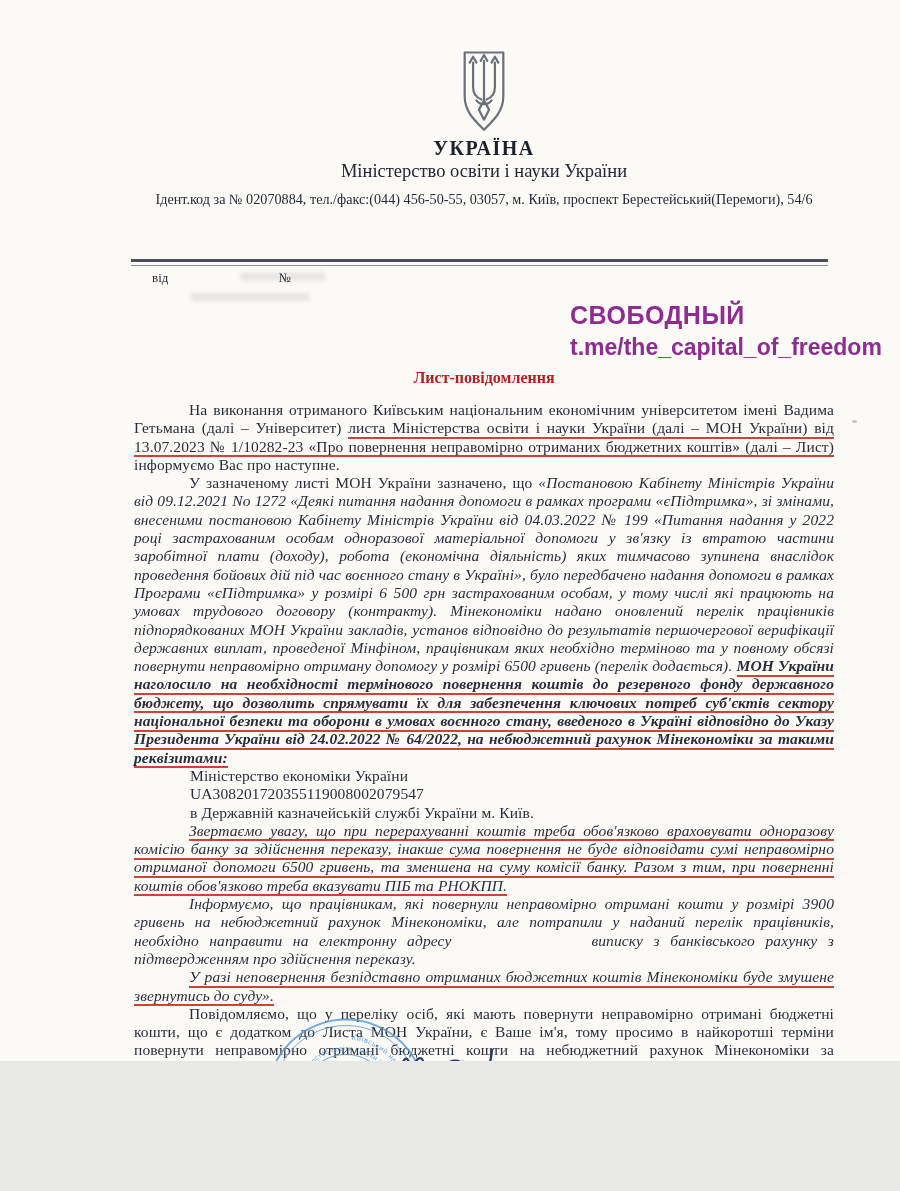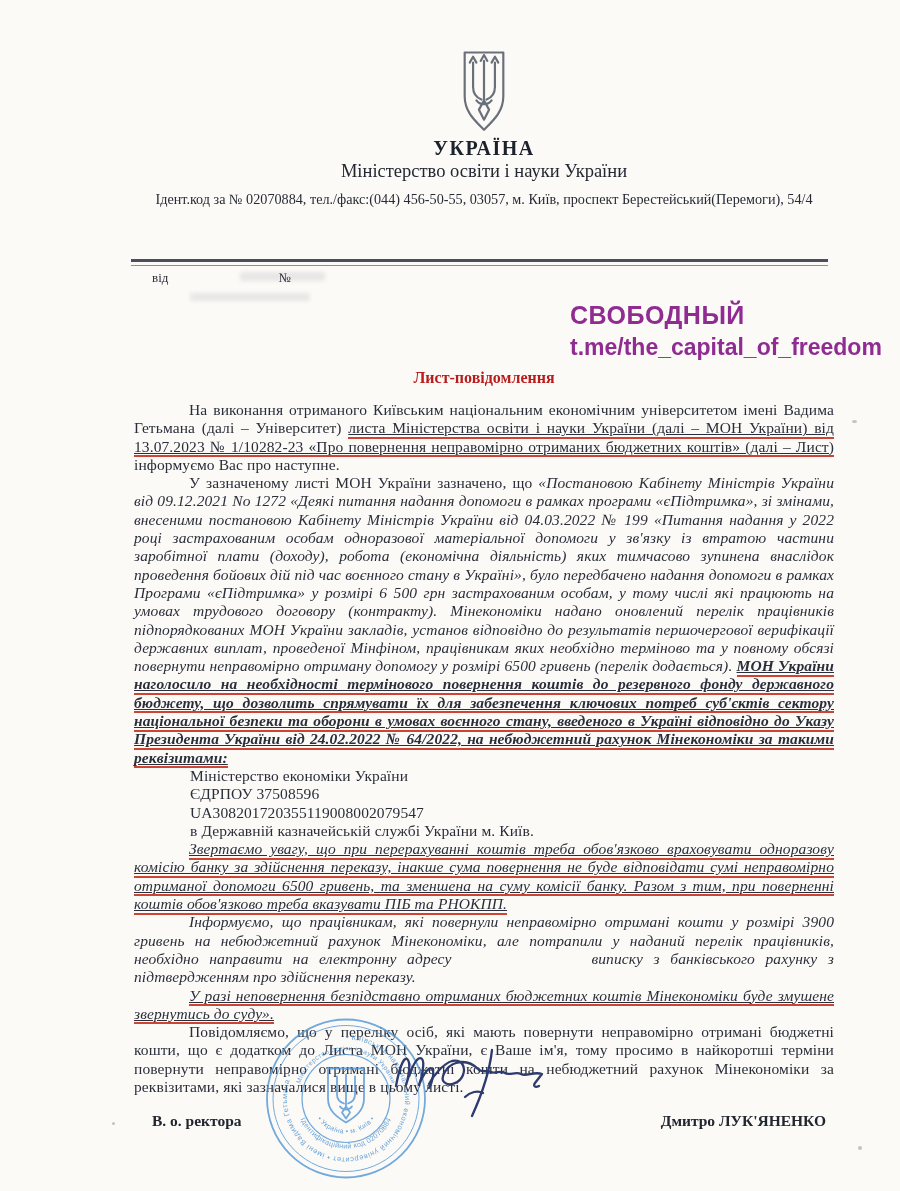--- a/index.html
+++ b/index.html
@@ -1,16 +1,16 @@
 <!DOCTYPE html>
 <html><head>
 <meta charset="utf-8">
 <style>
   html,body{margin:0;padding:0;background:#e8e8e6;}
-  .page{position:relative;width:900px;height:1191px;margin:0 auto;background:#fbfaf7;
+  .page{position:relative;width:900px;height:1061px;margin:0 auto;background:#fbfaf7;
         font-family:"Liberation Serif",serif;color:#2a2e3a;overflow:hidden;}
   
   .header{position:absolute;top:50px;left:100px;width:768px;text-align:center;z-index:2;}
   .emblem{display:block;margin:0 auto 3px auto;}
   .country{font-size:20px;font-weight:bold;letter-spacing:1.5px;color:#1d212b;}
   .ministry{font-size:18.5px;margin-top:1px;color:#232732;}
   .univ{font-size:19px;font-weight:bold;letter-spacing:.4px;color:#1d212b;line-height:22px;}
   .contact{font-size:14.2px;margin-top:9px;white-space:nowrap;color:#262a35;}
   .rule{position:absolute;top:259px;left:131px;width:697px;height:3px;
         border-top:3px solid #4a4f5a;border-bottom:1px solid #8a8f98;z-index:2;}
@@ -24,21 +24,21 @@
   .wm1{font-size:25px;letter-spacing:.5px;}
   .wm2{font-size:23px;margin-top:4px;}
   
   .title{position:absolute;top:369px;left:134px;width:700px;text-align:center;
          font-size:16px;font-weight:bold;z-index:2;color:#b91c1c;}
   .letter-body{position:absolute;top:401px;left:134px;width:700px;font-size:15.5px;
          line-height:18.3px;text-align:justify;letter-spacing:.1px;z-index:2;}
   .para{margin:0;text-indent:55px;}
   .i{font-style:italic;}
   .b{font-weight:bold;}
-  .redline{border-bottom:2.6px solid rgba(198,42,26,.88);padding-bottom:.5px;text-decoration:underline;}
+  .redline{border-bottom:2.6px solid rgba(198,42,26,.88);padding-bottom:.5px;}
   .gap{display:inline-block;width:140px;}
   .req-lines{margin-left:56px;}
   .req-line{text-align:left;}
   
   .sig-row{position:absolute;top:1103px;left:134px;width:700px;display:flex;
            justify-content:space-between;font-weight:bold;font-size:15.5px;z-index:2;color:#22262f;margin-top:9px;}
   .sig-role{margin-left:18px;}
   .sig-name{margin-right:8px;}
   .stamp{position:absolute;left:262px;top:1006px;width:168px;height:185px;z-index:3;opacity:.82;}
   .signature{position:absolute;left:388px;top:1034px;width:176px;height:92px;z-index:4;}
@@ -58,21 +58,21 @@
         <path d="M46,15 V44 C46,53 41,57 36,59"></path>
         <path d="M16,15 L20,8 L24,15"></path>
         <path d="M29,13 L33,6 L37,13"></path>
         <path d="M42,15 L46,8 L50,15"></path>
         <path d="M24,60 C28,66 38,66 42,60"></path>
         <path d="M33,60 L27,71 L33,83 L39,71 Z"></path>
       </g>
     </svg>
     <div class="country">УКРАЇНА</div>
     <div class="ministry">Міністерство освіти і науки України</div>
-    <div class="contact">Ідент.код за № 02070884, тел./факс:(044) 456-50-55, 03057, м. Київ, проспект Берестейський(Перемоги), 54/4</div>
+    <div class="contact">Ідент.код за № 02070884, тел./факс:(044) 456-50-55, 03057, м. Київ, проспект Берестейський(Перемоги), 54/6</div>
   </div>
   <div class="rule"></div>
 
   <div class="refline">
     <span>від</span>
     <span class="ref-num">№</span>
   </div>
   <div class="ghost" style="left:240px;top:272px;width:85px;height:9px;"></div>
   <div class="ghost" style="left:190px;top:293px;width:120px;height:8px;"></div>
 
@@ -80,21 +80,20 @@
     <div class="wm1">СВОБОДНЫЙ</div>
     <div class="wm2">t.me/the_capital_of_freedom</div>
   </div>
 
   <div class="title">Лист-повідомлення</div>
   <div class="letter-body">
       <p class="para"><span>На виконання отриманого Київським національним економічним університетом імені Вадима Гетьмана (далі – Університет) </span><span class="redline">листа Міністерства освіти і науки України (далі – МОН України) від 13.07.2023 № 1/10282-23 «Про повернення неправомірно отриманих бюджетних коштів» (далі – Лист)</span><span> інформуємо Вас про наступне.</span></p>
       <p class="para"><span>У зазначеному листі МОН України зазначено, що </span><span class="i">«Постановою Кабінету Міністрів України від 09.12.2021 No 1272 «Деякі питання надання допомоги в рамках програми «єПідтримка», зі змінами, внесеними постановою Кабінету Міністрів України від 04.03.2022 № 199 «Питання надання у 2022 році застрахованим особам одноразової матеріальної допомоги у зв'язку із втратою частини заробітної плати (доходу), робота (економічна діяльність) яких тимчасово зупинена внаслідок проведення бойових дій під час воєнного стану в Україні», було передбачено надання допомоги в рамках Програми «єПідтримка» у розмірі 6 500 грн застрахованим особам, у тому числі які працюють на умовах трудового договору (контракту). Мінекономіки надано оновлений перелік працівників підпорядкованих МОН України закладів, установ відповідно до результатів першочергової верифікації державних виплат, проведеної Мінфіном, працівникам яких необхідно терміново та у повному обсязі повернути неправомірно отриману допомогу у розмірі 6500 гривень (перелік додається). </span><span class="i b redline">МОН України наголосило на необхідності термінового повернення коштів до резервного фонду державного бюджету, що дозволить спрямувати їх для забезпечення ключових потреб суб'єктів сектору національної безпеки та оборони в умовах воєнного стану, введеного в Україні відповідно до Указу Президента України від 24.02.2022 № 64/2022, на небюджетний рахунок Мінекономіки за такими реквізитами:</span></p>
       <div class="req-lines">
         <div class="req-line">Міністерство економіки України</div>
-        <div class="req-line">ЄДРПОУ 37508596</div>
         <div class="req-line">UA308201720355119008002079547</div>
         <div class="req-line">в Державній казначейській службі України м. Київ.</div>
       </div>
       <p class="para"><span class="i redline">Звертаємо увагу, що при перерахуванні коштів треба обов'язково враховувати одноразову комісію банку за здійснення переказу, інакше сума повернення не буде відповідати сумі неправомірно отриманої допомоги 6500 гривень, та зменшена на суму комісії банку. Разом з тим, при поверненні коштів обов'язково треба вказувати ПІБ та РНОКПП.</span></p>
       <p class="para"><span class="i">Інформуємо, що працівникам, які повернули неправомірно отримані кошти у розмірі 3900 гривень на небюджетний рахунок Мінекономіки, але потрапили у наданий перелік працівників, необхідно направити на електронну адресу</span><span class="gap">&nbsp;</span><span class="i">виписку з банківського рахунку з підтвердженням про здійснення переказу.</span></p>
       <p class="para"><span class="i redline">У разі неповернення безпідставно отриманих бюджетних коштів Мінекономіки буде змушене звернутись до суду».</span></p>
       <p class="para"><span>Повідомляємо, що у переліку осіб, які мають повернути неправомірно отримані бюджетні кошти, що є додатком до Листа МОН України, є Ваше ім'я, тому просимо в найкоротші терміни повернути неправомірно отримані бюджетні кошти на небюджетний рахунок Мінекономіки за реквізитами, які зазначалися вище в цьому листі.</span></p>
     </div>
 
   <div class="sig-row">

